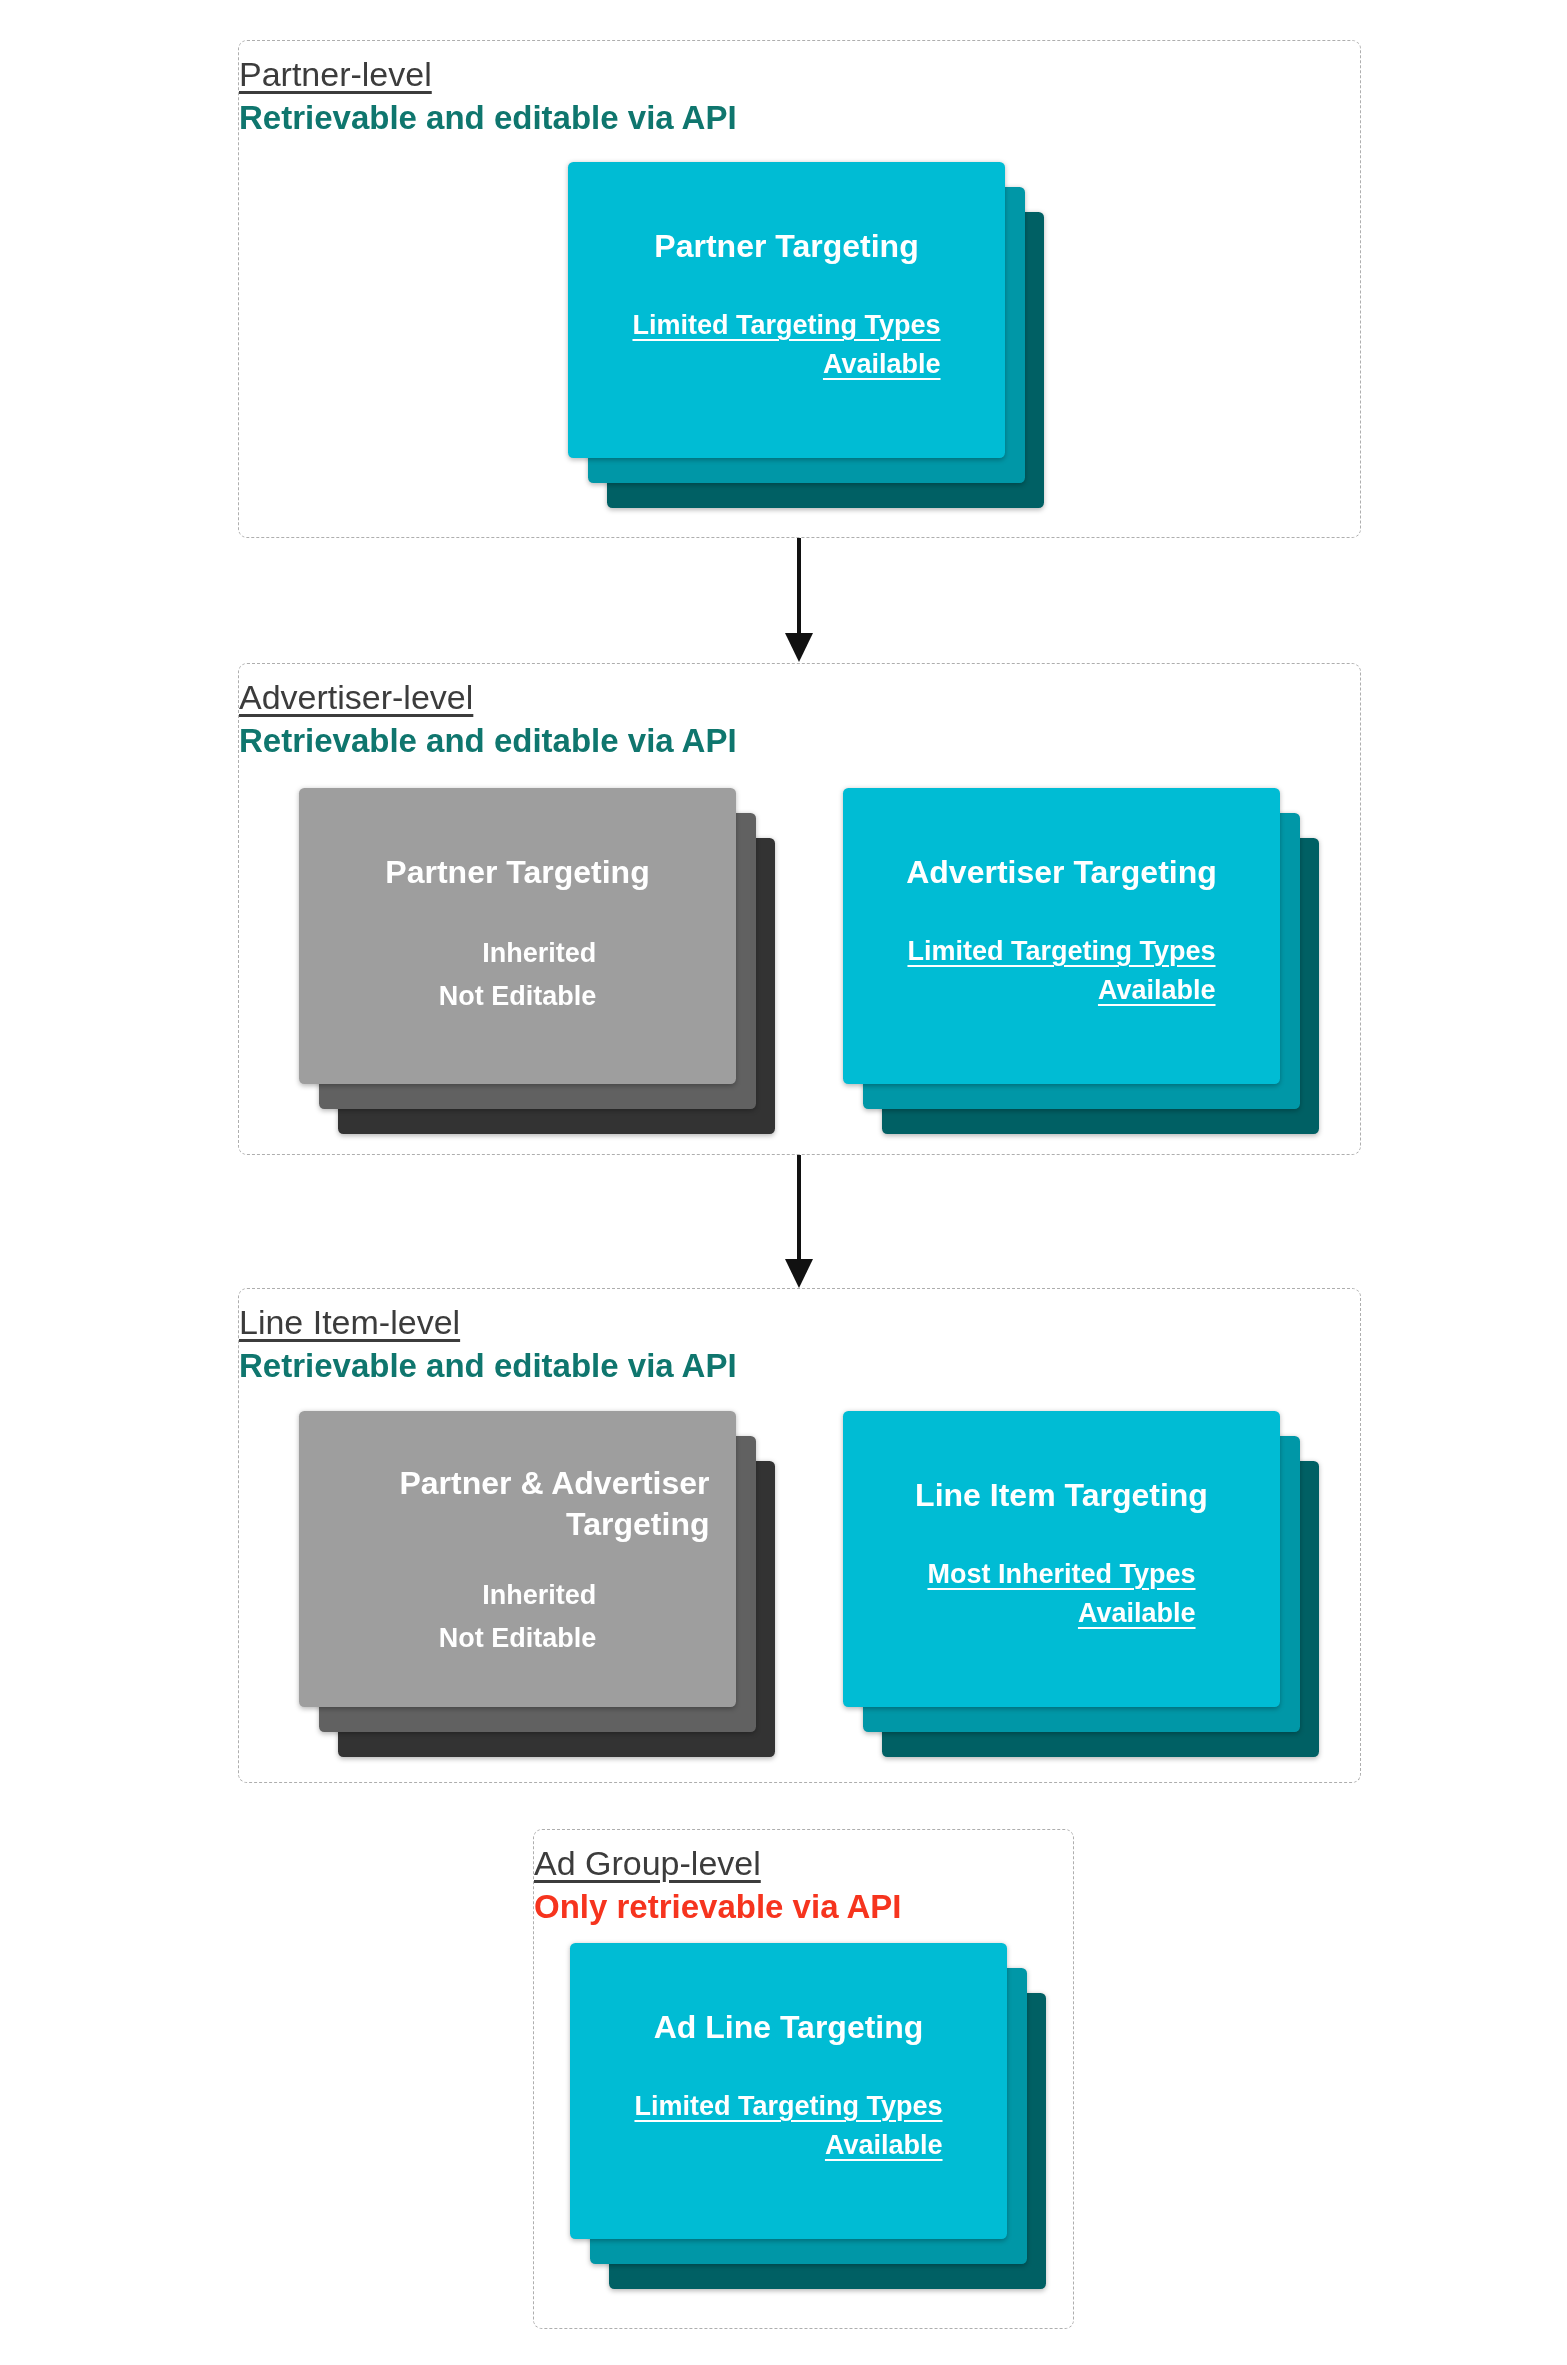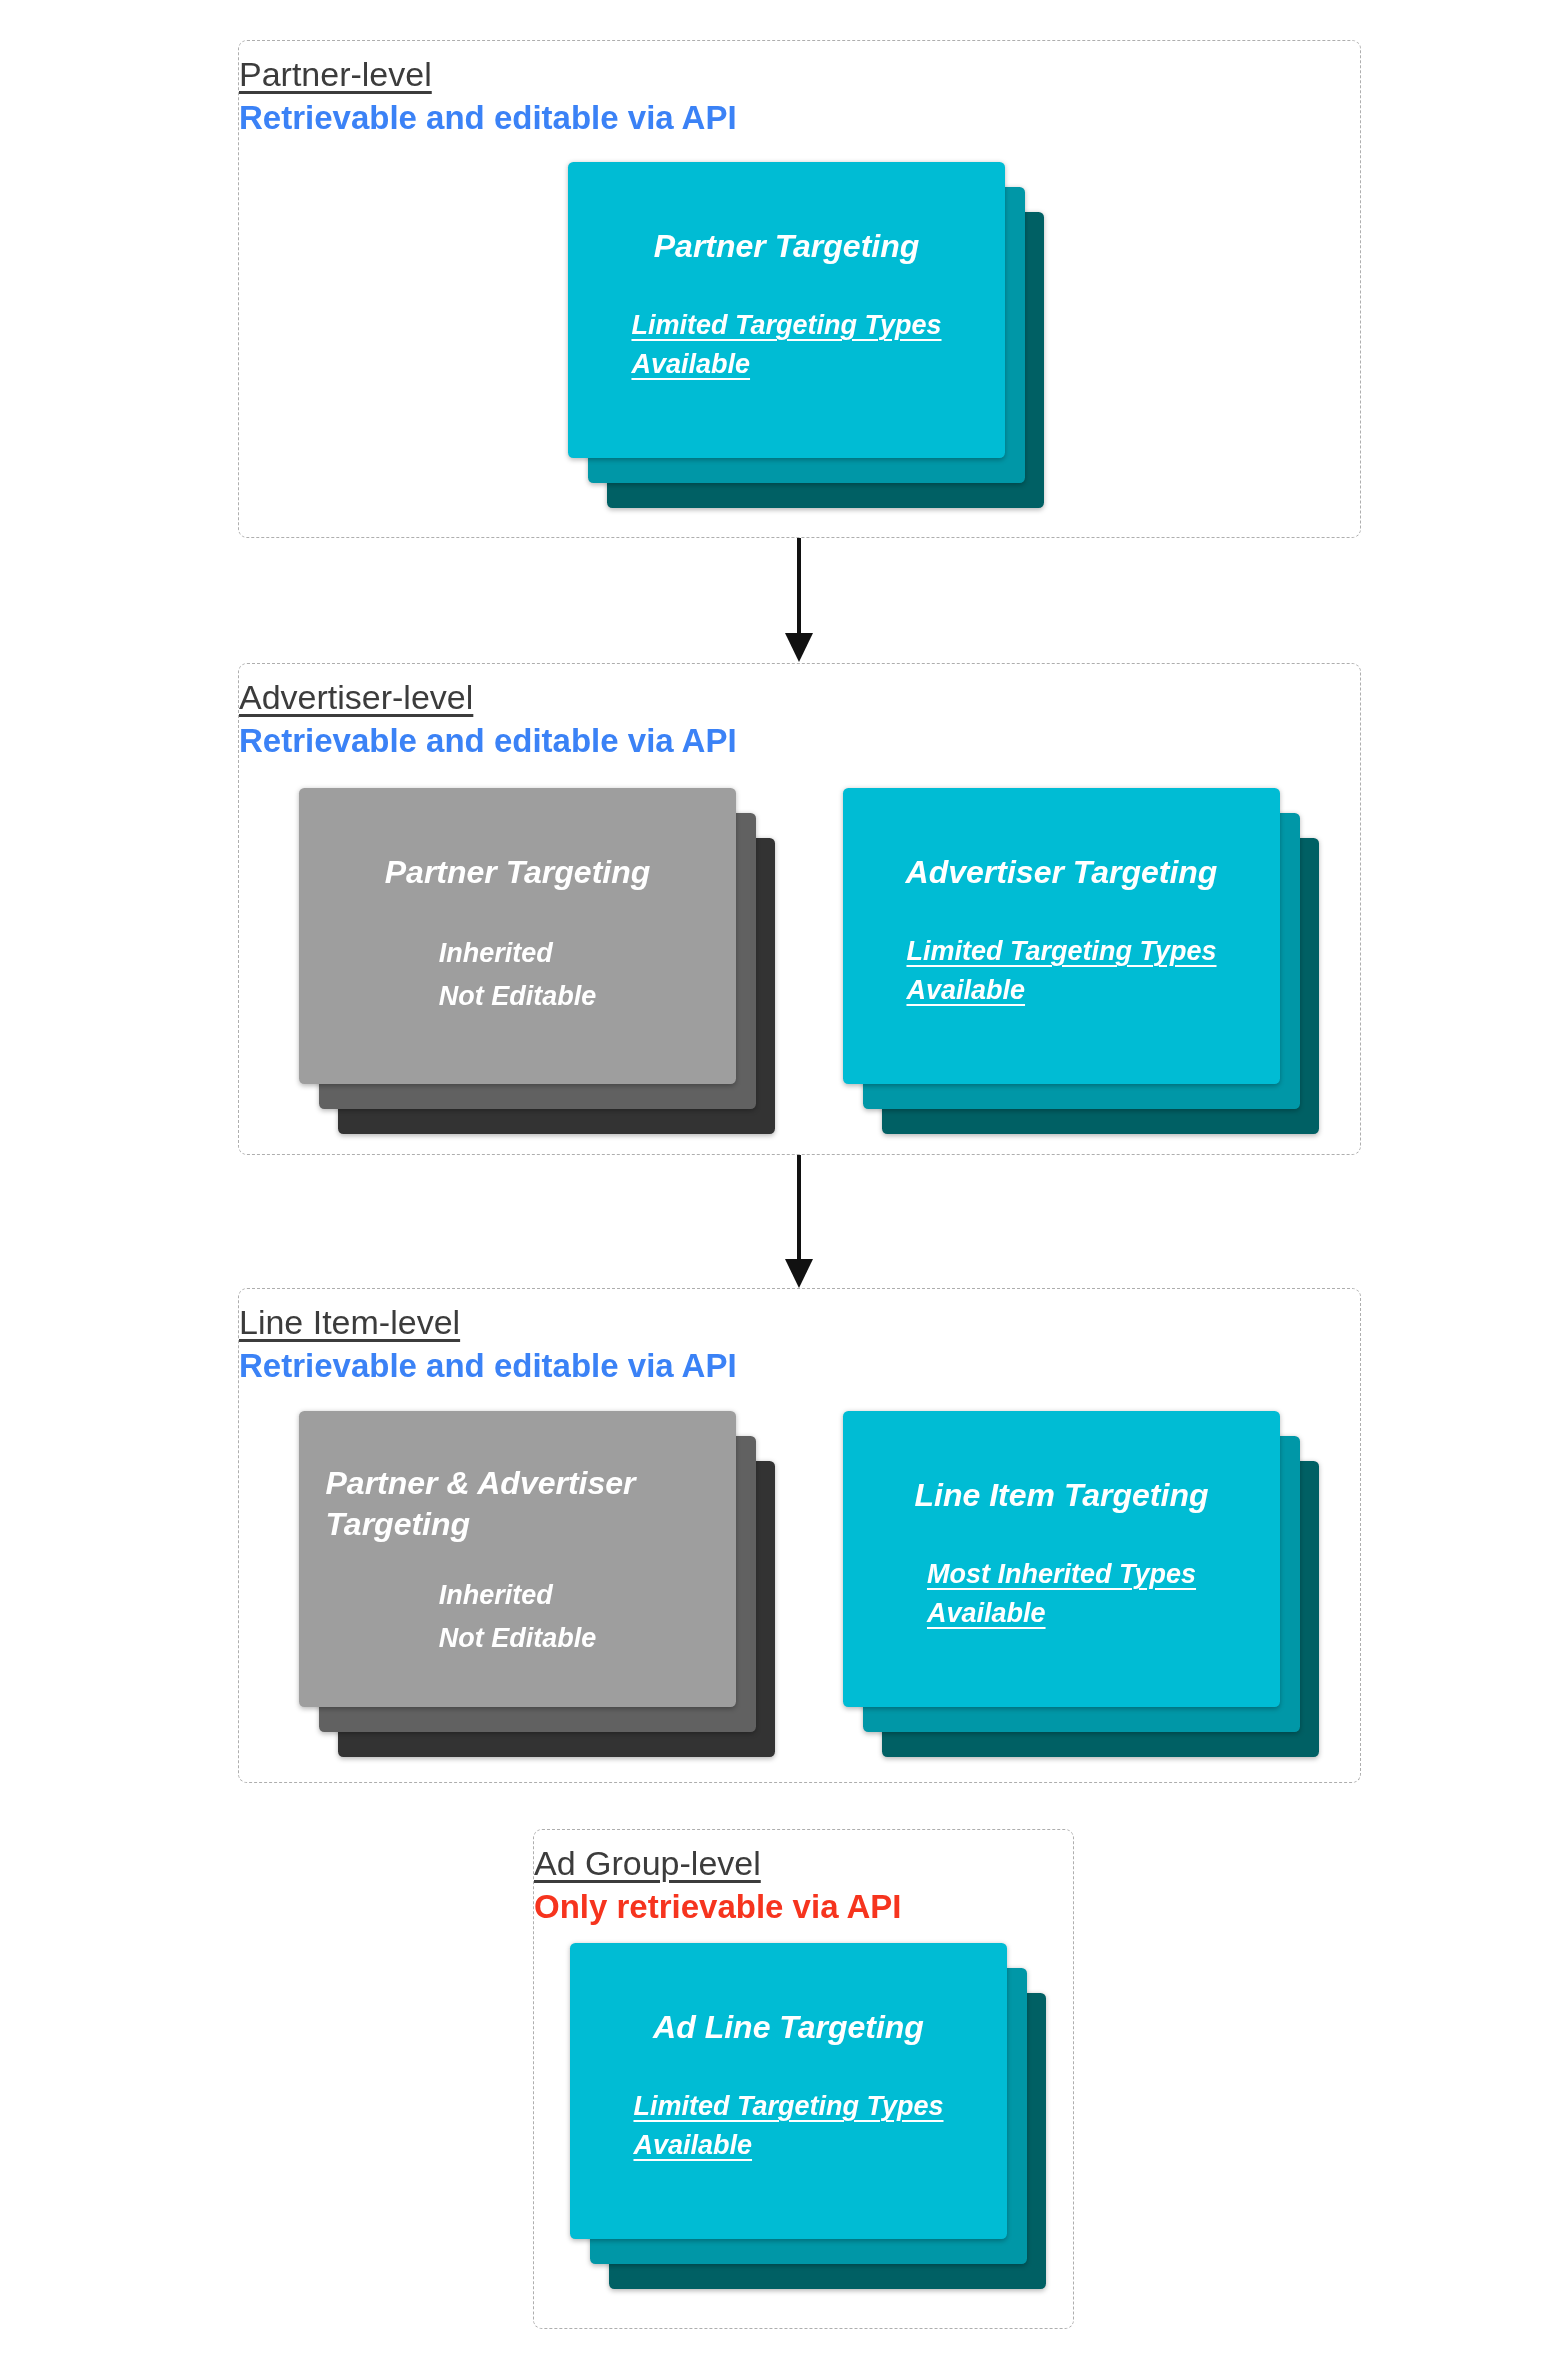--- a/index.html
+++ b/index.html
@@ -28,40 +28,39 @@
     line-height:45px;
     font-weight:400;
     color:#3c3c3c;
     text-decoration:underline;
     text-underline-offset:5.4px;
   }
   .level-subtitle{
     font-size:33px;
     line-height:41px;
     font-weight:700;
-    color:#3b82f6;
+    color:#0f766e;
   }
   .level-subtitle.red{color:#f6341e;}
 
   
   .stack{position:absolute;width:476px;height:346px;}
   .layer,.card{
     position:absolute;
     width:437px;height:296px;
     border-radius:5.4px;
     box-shadow:0 1.8px 5.4px rgba(0,0,0,0.28);
   }
   .l2{left:19.6px;top:25px;}
   .l3{left:39px;top:50px;}
   .card{
     left:0;top:0;
     display:flex;flex-direction:column;align-items:center;
     padding-top:64px;box-sizing:border-box;
-    text-align:left;
-    font-style:italic;
+    text-align:right;
   }
   .cyan .l3{background:#006064;}
   .cyan .l2{background:#0097a7;}
   .cyan .card{background:#00bcd4;}
   .gray .l3{background:#333333;}
   .gray .l2{background:#616161;}
   .gray .card{background:#9e9e9e;}
 
   .card-title{
     font-size:32px;

